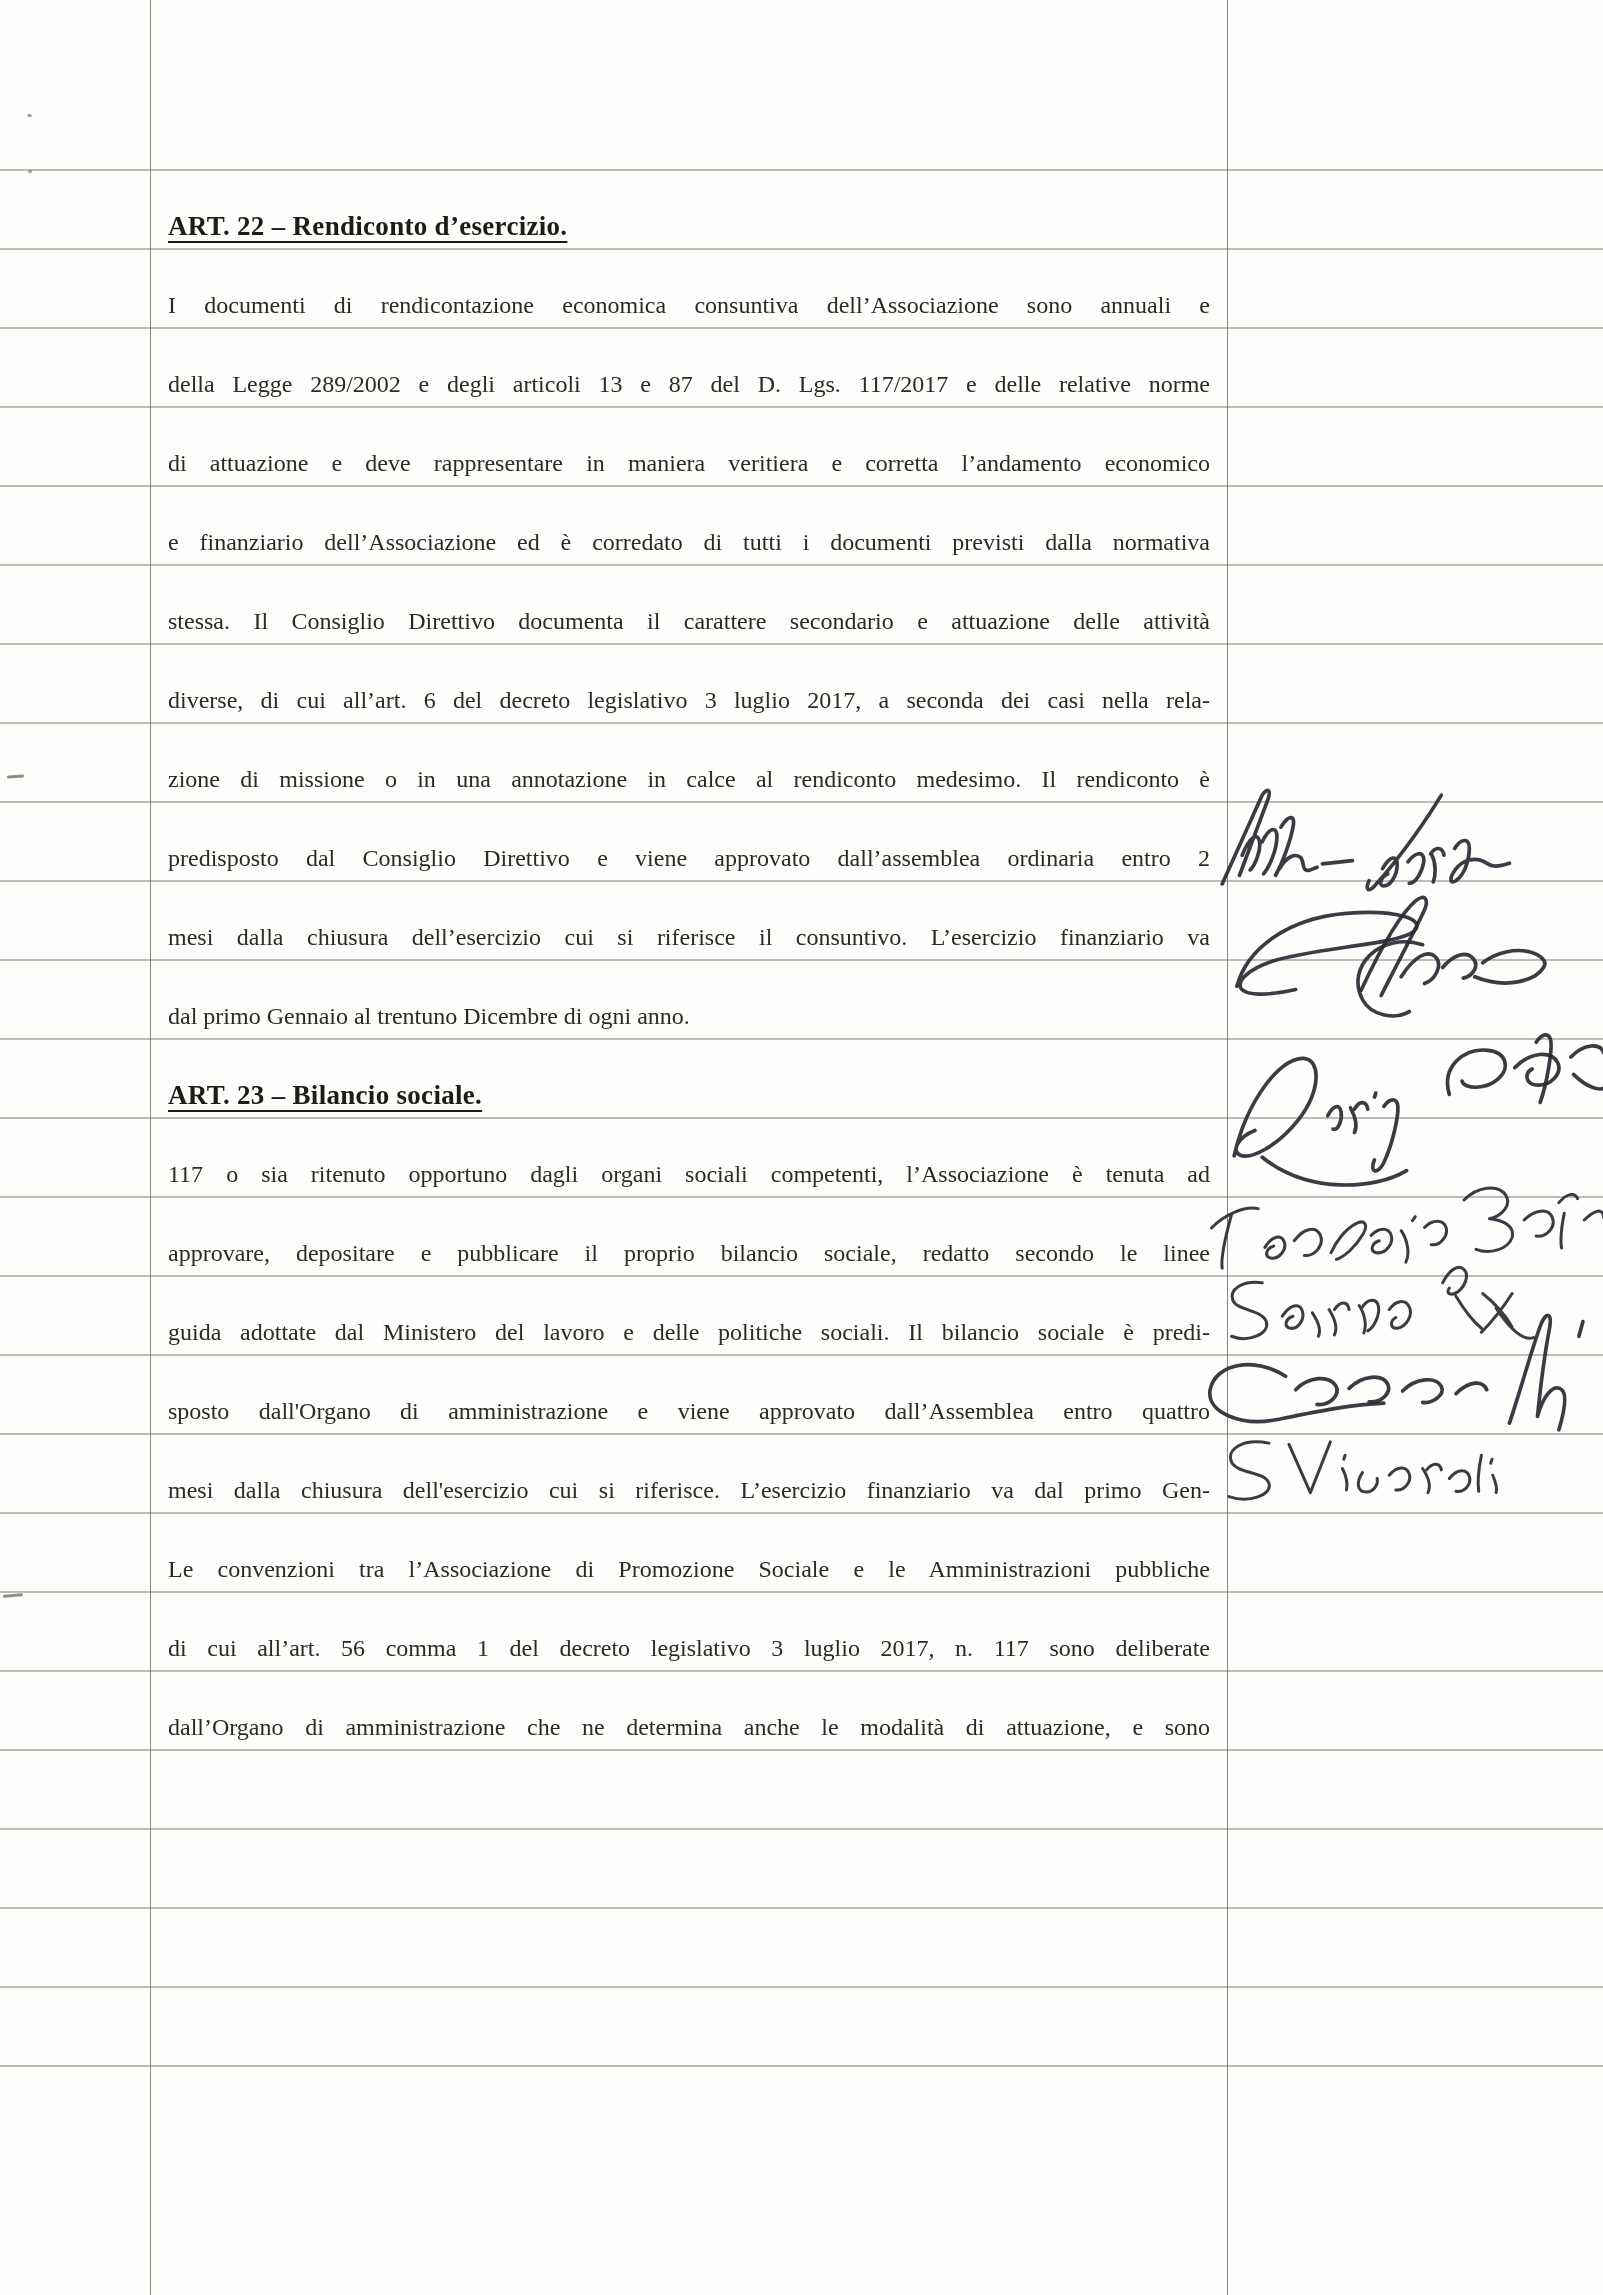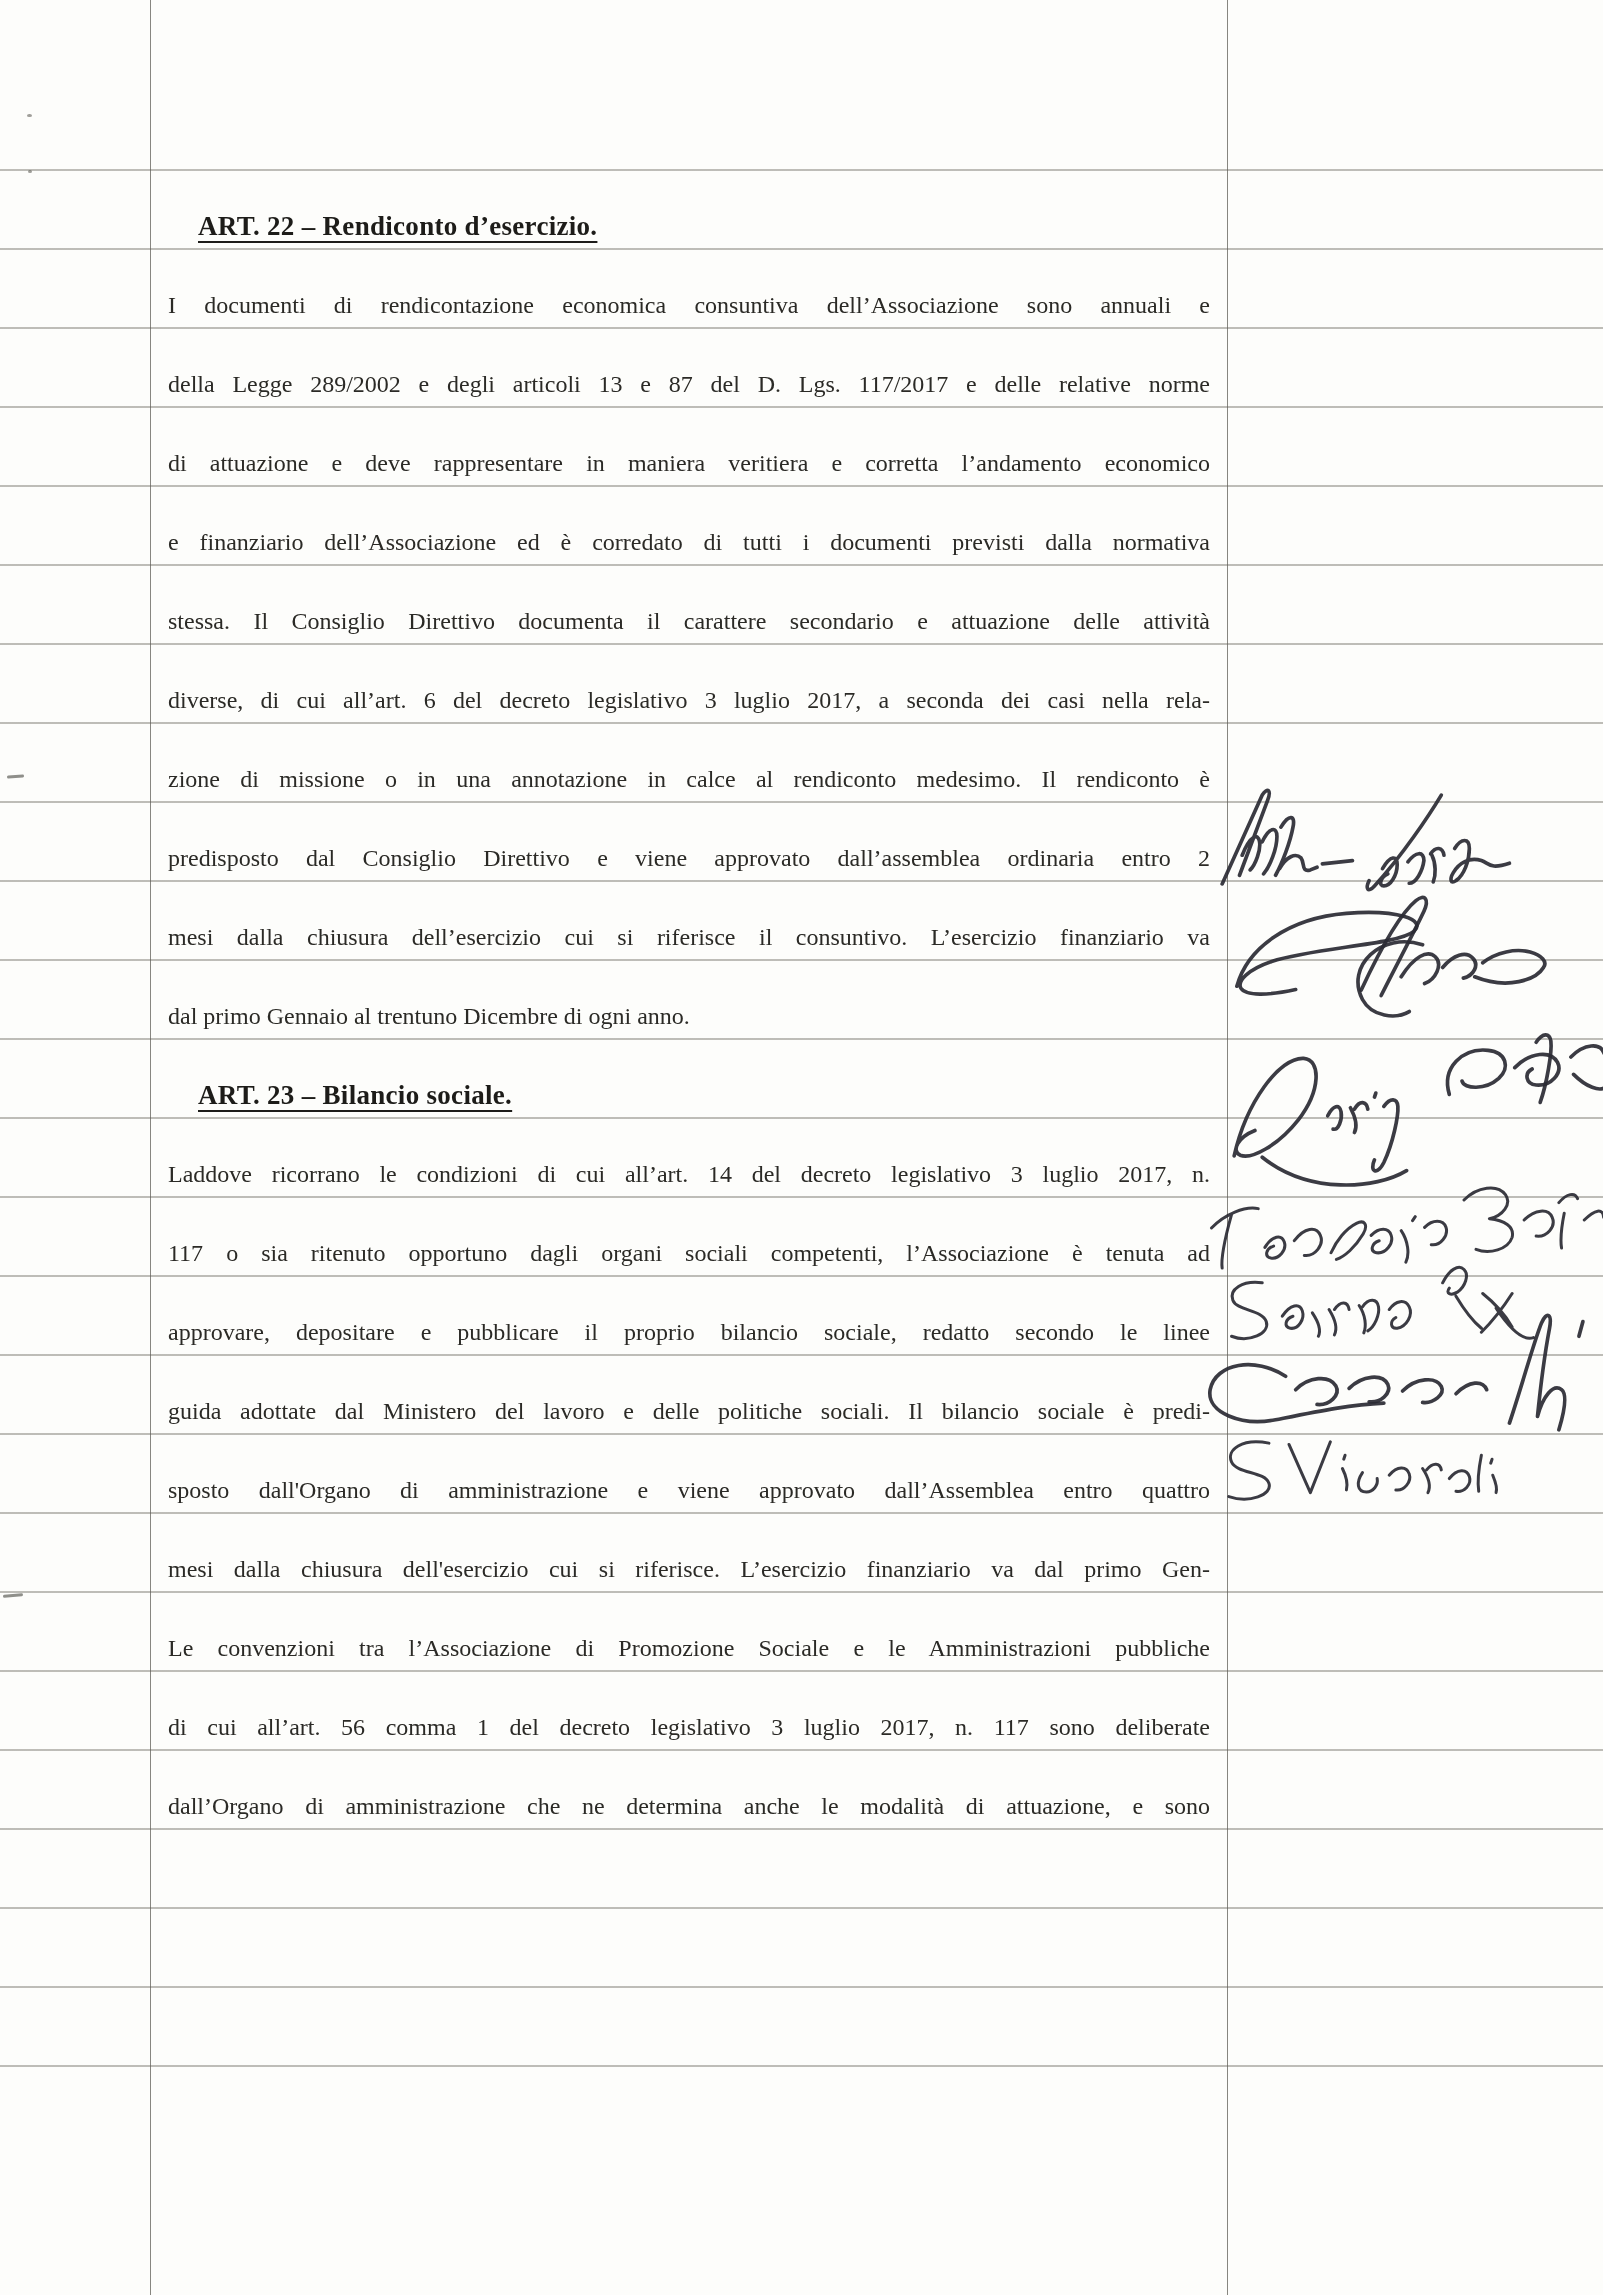--- a/index.html
+++ b/index.html
@@ -40,21 +40,21 @@
     height:79px;box-sizing:border-box;
     padding-top:41px;line-height:31px;
     font-size:24px;
     white-space:normal;
   }
   .text-row{
     text-align:justify;
     text-align-last:justify;
   }
   .text-row.last-short{text-align-last:left;}
-  .heading-row{margin-left:30px;}
+  .heading-row{}
   .heading-text{
     font-weight:bold;font-size:27px;letter-spacing:0.3px;
     color:#1d1c19;
     text-decoration:underline;
     text-decoration-thickness:2px;
     text-underline-offset:6px;
   }
   
   .signatures{
     position:absolute;left:1162px;top:755px;width:441px;height:775px;
@@ -95,21 +95,20 @@
       <div class="row text-row">della Legge 289/2002 e degli articoli 13 e 87 del D. Lgs. 117/2017 e delle relative norme</div>
       <div class="row text-row">di attuazione e deve rappresentare in maniera veritiera e corretta l’andamento economico</div>
       <div class="row text-row">e finanziario dell’Associazione ed è corredato di tutti i documenti previsti dalla normativa</div>
       <div class="row text-row">stessa. Il Consiglio Direttivo documenta il carattere secondario e attuazione delle attività</div>
       <div class="row text-row">diverse, di cui all’art. 6 del decreto legislativo 3 luglio 2017, a seconda dei casi nella rela-</div>
       <div class="row text-row">zione di missione o in una annotazione in calce al rendiconto medesimo. Il rendiconto è</div>
       <div class="row text-row">predisposto dal Consiglio Direttivo e viene approvato dall’assemblea ordinaria entro 2</div>
       <div class="row text-row">mesi dalla chiusura dell’esercizio cui si riferisce il consuntivo. L’esercizio finanziario va</div>
       <div class="row text-row last-short">dal primo Gennaio al trentuno Dicembre di ogni anno.</div>
       <div class="row heading-row"><span class="heading-text">ART. 23 – Bilancio sociale.</span></div>
-      <div class="row text-row">Laddove ricorrano le condizioni di cui all’art. 14 del decreto legislativo 3 luglio 2017, n.</div>
       <div class="row text-row">117 o sia ritenuto opportuno dagli organi sociali competenti, l’Associazione è tenuta ad</div>
       <div class="row text-row">approvare, depositare e pubblicare il proprio bilancio sociale, redatto secondo le linee</div>
       <div class="row text-row">guida adottate dal Ministero del lavoro e delle politiche sociali. Il bilancio sociale è predi-</div>
       <div class="row text-row">sposto dall'Organo di amministrazione e viene approvato dall’Assemblea entro quattro</div>
       <div class="row text-row">mesi dalla chiusura dell'esercizio cui si riferisce. L’esercizio finanziario va dal primo Gen-</div>
       <div class="row text-row">Le convenzioni tra l’Associazione di Promozione Sociale e le Amministrazioni pubbliche</div>
       <div class="row text-row">di cui all’art. 56 comma 1 del decreto legislativo 3 luglio 2017, n. 117 sono deliberate</div>
       <div class="row text-row">dall’Organo di amministrazione che ne determina anche le modalità di attuazione, e sono</div>
     </main>
 

